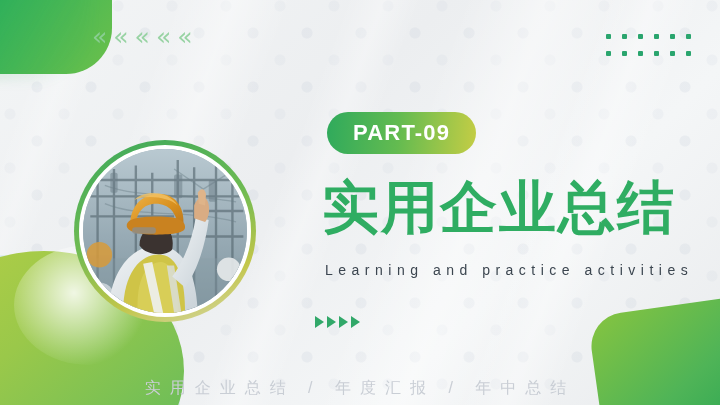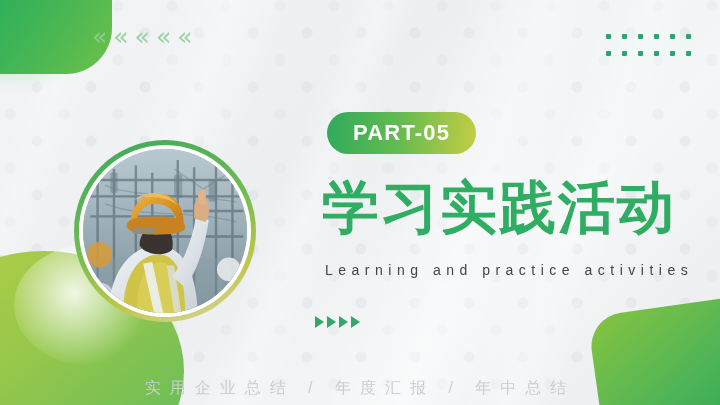--- a/index.html
+++ b/index.html
@@ -262,23 +262,23 @@
         <path d="M62 106 C 62 92, 72 84, 84 85 C 96 86, 100 96, 98 110 C 92 118, 70 118, 62 106 Z" fill="#3b3330"></path>
 
         <path d="M52 82 C 52 58, 72 46, 90 50 C 106 54, 112 70, 110 86 L 104 88 C 104 70, 94 60, 80 60 C 66 60, 58 70, 58 86 Z" fill="url(#helm)"></path>
         <path d="M48 84 C 48 78, 56 74, 82 74 C 104 74, 112 78, 112 86 C 112 92, 100 94, 80 94 C 58 94, 48 90, 48 84 Z" fill="#c98220"></path>
         <path d="M56 56 C 68 44, 94 46, 104 62 C 94 52, 68 50, 56 56 Z" fill="#f2c264" opacity="0.8"></path>
         <rect x="54" y="86" width="26" height="7" rx="3" fill="#8f8d88" opacity="0.8"></rect>
       </svg>
     </div>
   </div>
 
-  <div class="badge">PART-05</div>
-
-  <div class="title">学习实践活动</div>
+  <div class="badge">PART-09</div>
+
+  <div class="title">实用企业总结</div>
   <div class="subtitle">Learning and practice activities</div>
 
   <div class="arrows">
     <i></i>
     <i></i>
     <i></i>
     <i></i>
   </div>
 
   <div class="footer">实用企业总结 / 年度汇报 / 年中总结</div>

